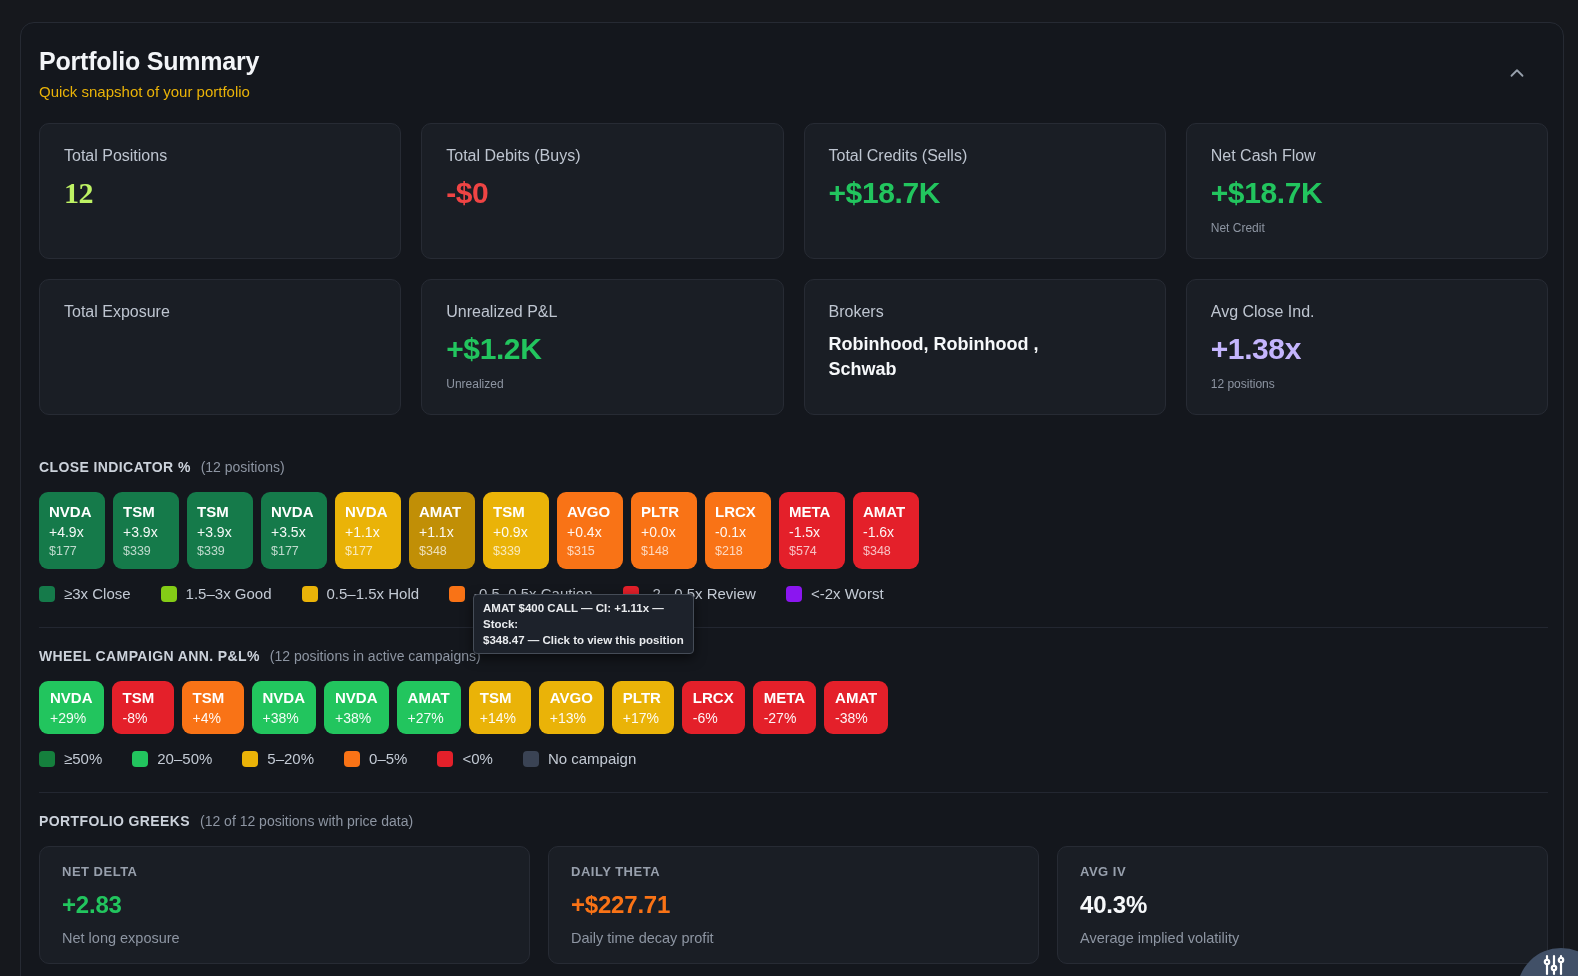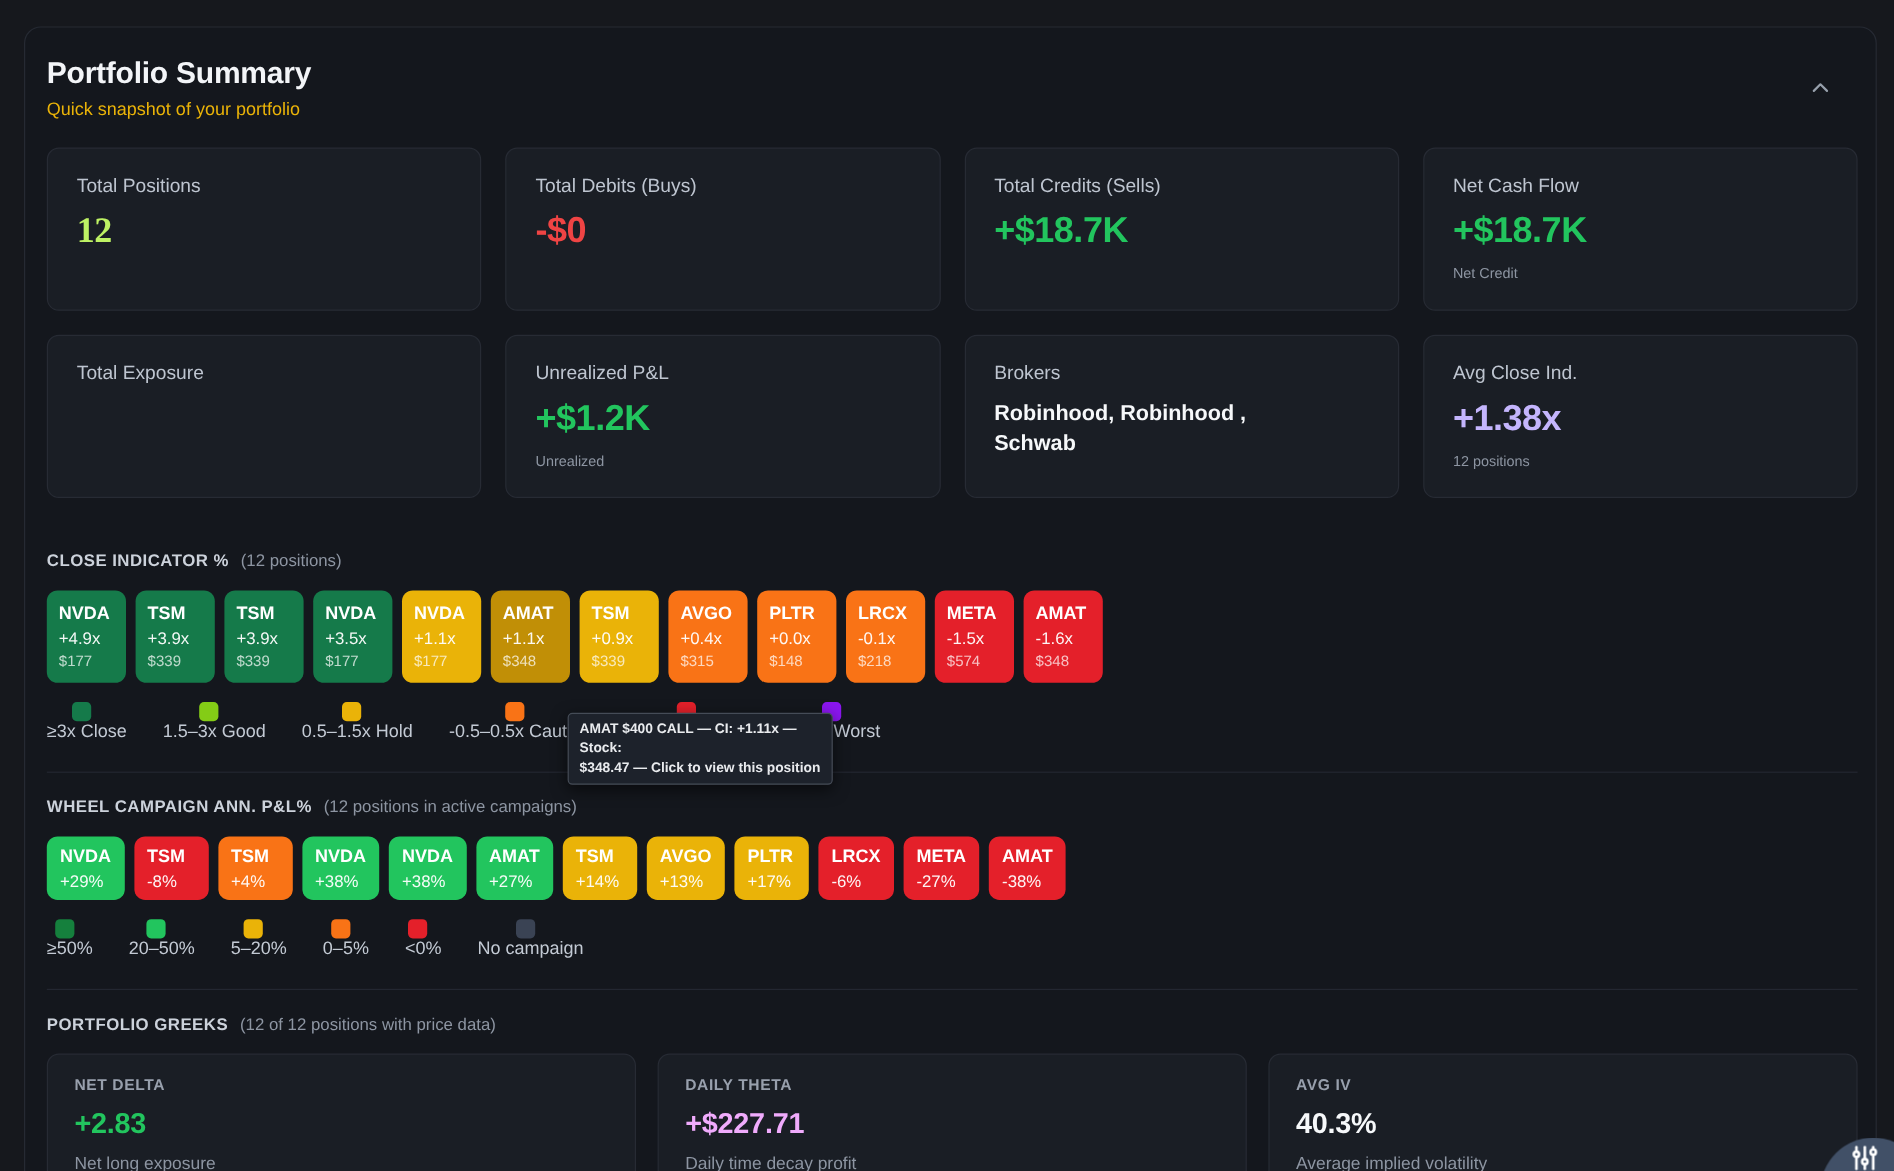--- a/index.html
+++ b/index.html
@@ -28,21 +28,21 @@
   .section-note { font-weight:400; color:#8d95a2; margin-left:6px; }
   .tile-row { display:flex; gap:8px; flex-wrap:wrap; margin-bottom:16px; }
   .tile { display:flex; flex-direction:column; align-items:flex-start; justify-content:center;
     color:#fff; border-radius:9px; cursor:pointer; text-align:center; }
   .ci-tile { min-width:66px; height:77px; padding:0 10px; }
   .wc-tile { min-width:62px; height:53px; padding:0 11px; }
   .tile-ticker { font-size:15px; font-weight:700; line-height:1; }
   .tile-value { font-size:14px; margin-top:6px; line-height:1; opacity:.95; }
   .tile-price { font-size:12.5px; margin-top:6px; line-height:1; opacity:.72; }
   .legend-row { display:flex; align-items:center; gap:30px; position:relative; margin-bottom:25px; }
-  .legend-item { display:flex; align-items:center;flex-direction:column; }
+  .legend-item { display:flex; align-items:center; }
   .legend-swatch { width:16px; height:16px; border-radius:4px; margin-right:9px; flex:none; }
   .legend-label { font-size:15px; color:#c3cad4; white-space:nowrap; }
   .divider { border:none; border-top:1px solid #232731; margin:0 0 20px 0; }
   
   .tooltip { position:absolute; left:434px; top:9px; width:221px; z-index:5;
     background:#1d222b; border:1px solid #454c57; border-radius:4px; padding:5px 9px;
     font-size:11.5px; font-weight:700; color:#e9ebee; line-height:16px;
     box-shadow:0 4px 12px rgba(0,0,0,.55); }
   
   .greeks-grid { display:grid; grid-template-columns:repeat(3,1fr); gap:18px; }
@@ -302,21 +302,21 @@
       <span class="section-note">(12 of 12 positions with price data)</span>
     </div>
     <div class="greeks-grid">
         <div class="greek-card">
           <div class="greek-label">NET DELTA</div>
           <div class="greek-value" style="color: rgb(34, 197, 94);">+2.83</div>
           <div class="greek-sub">Net long exposure</div>
         </div>
         <div class="greek-card">
           <div class="greek-label">DAILY THETA</div>
-          <div class="greek-value" style="color: #f0abfc;">+$227.71</div>
+          <div class="greek-value" style="color: #f97316;">+$227.71</div>
           <div class="greek-sub">Daily time decay profit</div>
         </div>
         <div class="greek-card">
           <div class="greek-label">AVG IV</div>
           <div class="greek-value" style="color: rgb(246, 248, 250);">40.3%</div>
           <div class="greek-sub">Average implied volatility</div>
         </div>
       </div>
   </div>
 

